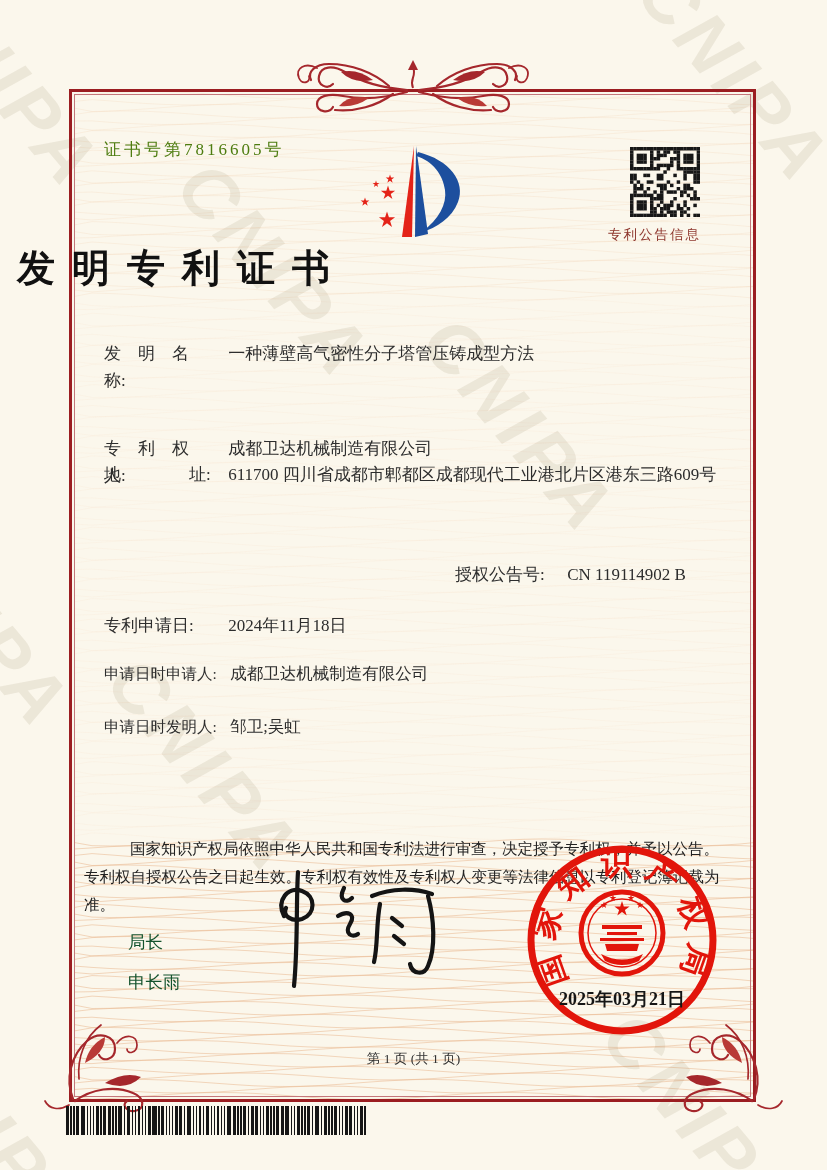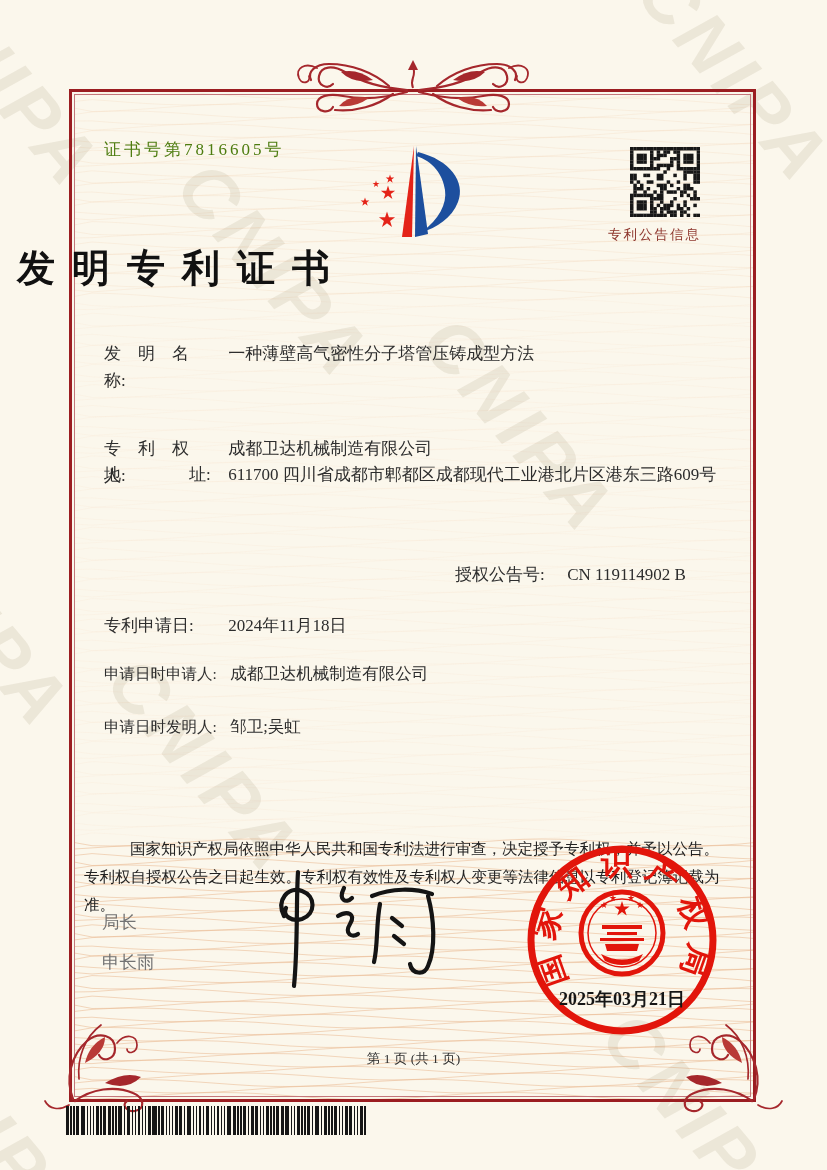--- a/index.html
+++ b/index.html
@@ -50,21 +50,21 @@
   .row{position:absolute;left:104px;font-size:17px;line-height:27px;color:#2d2d2d;}
   .row .lbl{display:inline-block;width:120px;vertical-align:top;}
   .row .val{display:inline-block;vertical-align:top;}
   .row .val.wrap{width:522px;}
   .col2{position:absolute;left:455px;font-size:17px;color:#2d2d2d;}
   .col2 .lbl{display:inline-block;width:108px;}
   .small-lbl .lbl{width:122px;font-size:15.5px;}
   .small-lbl .val{font-size:16.5px;}
   .statement{position:absolute;left:84px;top:792px;width:664px;font-size:15.5px;line-height:28px;color:#222;}
   .statement .l1{padding-left:46px;margin-top:43px;}
-  .signer{position:absolute;left:102px;font-size:17.5px;font-family:"Liberation Sans","DejaVu Sans",sans-serif;color:#737373;}
+  .signer{position:absolute;left:128px;font-size:17.5px;font-family:"Liberation Sans","DejaVu Sans",sans-serif;color:#14532d;margin-top:20px;}
   #signature{position:absolute;left:248px;top:866px;}
   #seal{position:absolute;left:523px;top:841px;}
   .page-no{position:absolute;left:0;right:0;top:1050px;text-align:center;font-size:13.5px;color:#333;}
   #barcode{
     position:absolute;left:66px;top:1106px;width:326px;height:29px;
     display:flex;align-items:stretch;overflow:hidden;
   }
   #barcode span{background:#161616;margin-right:1.6px;flex:none;}
 </style>
 </head>

